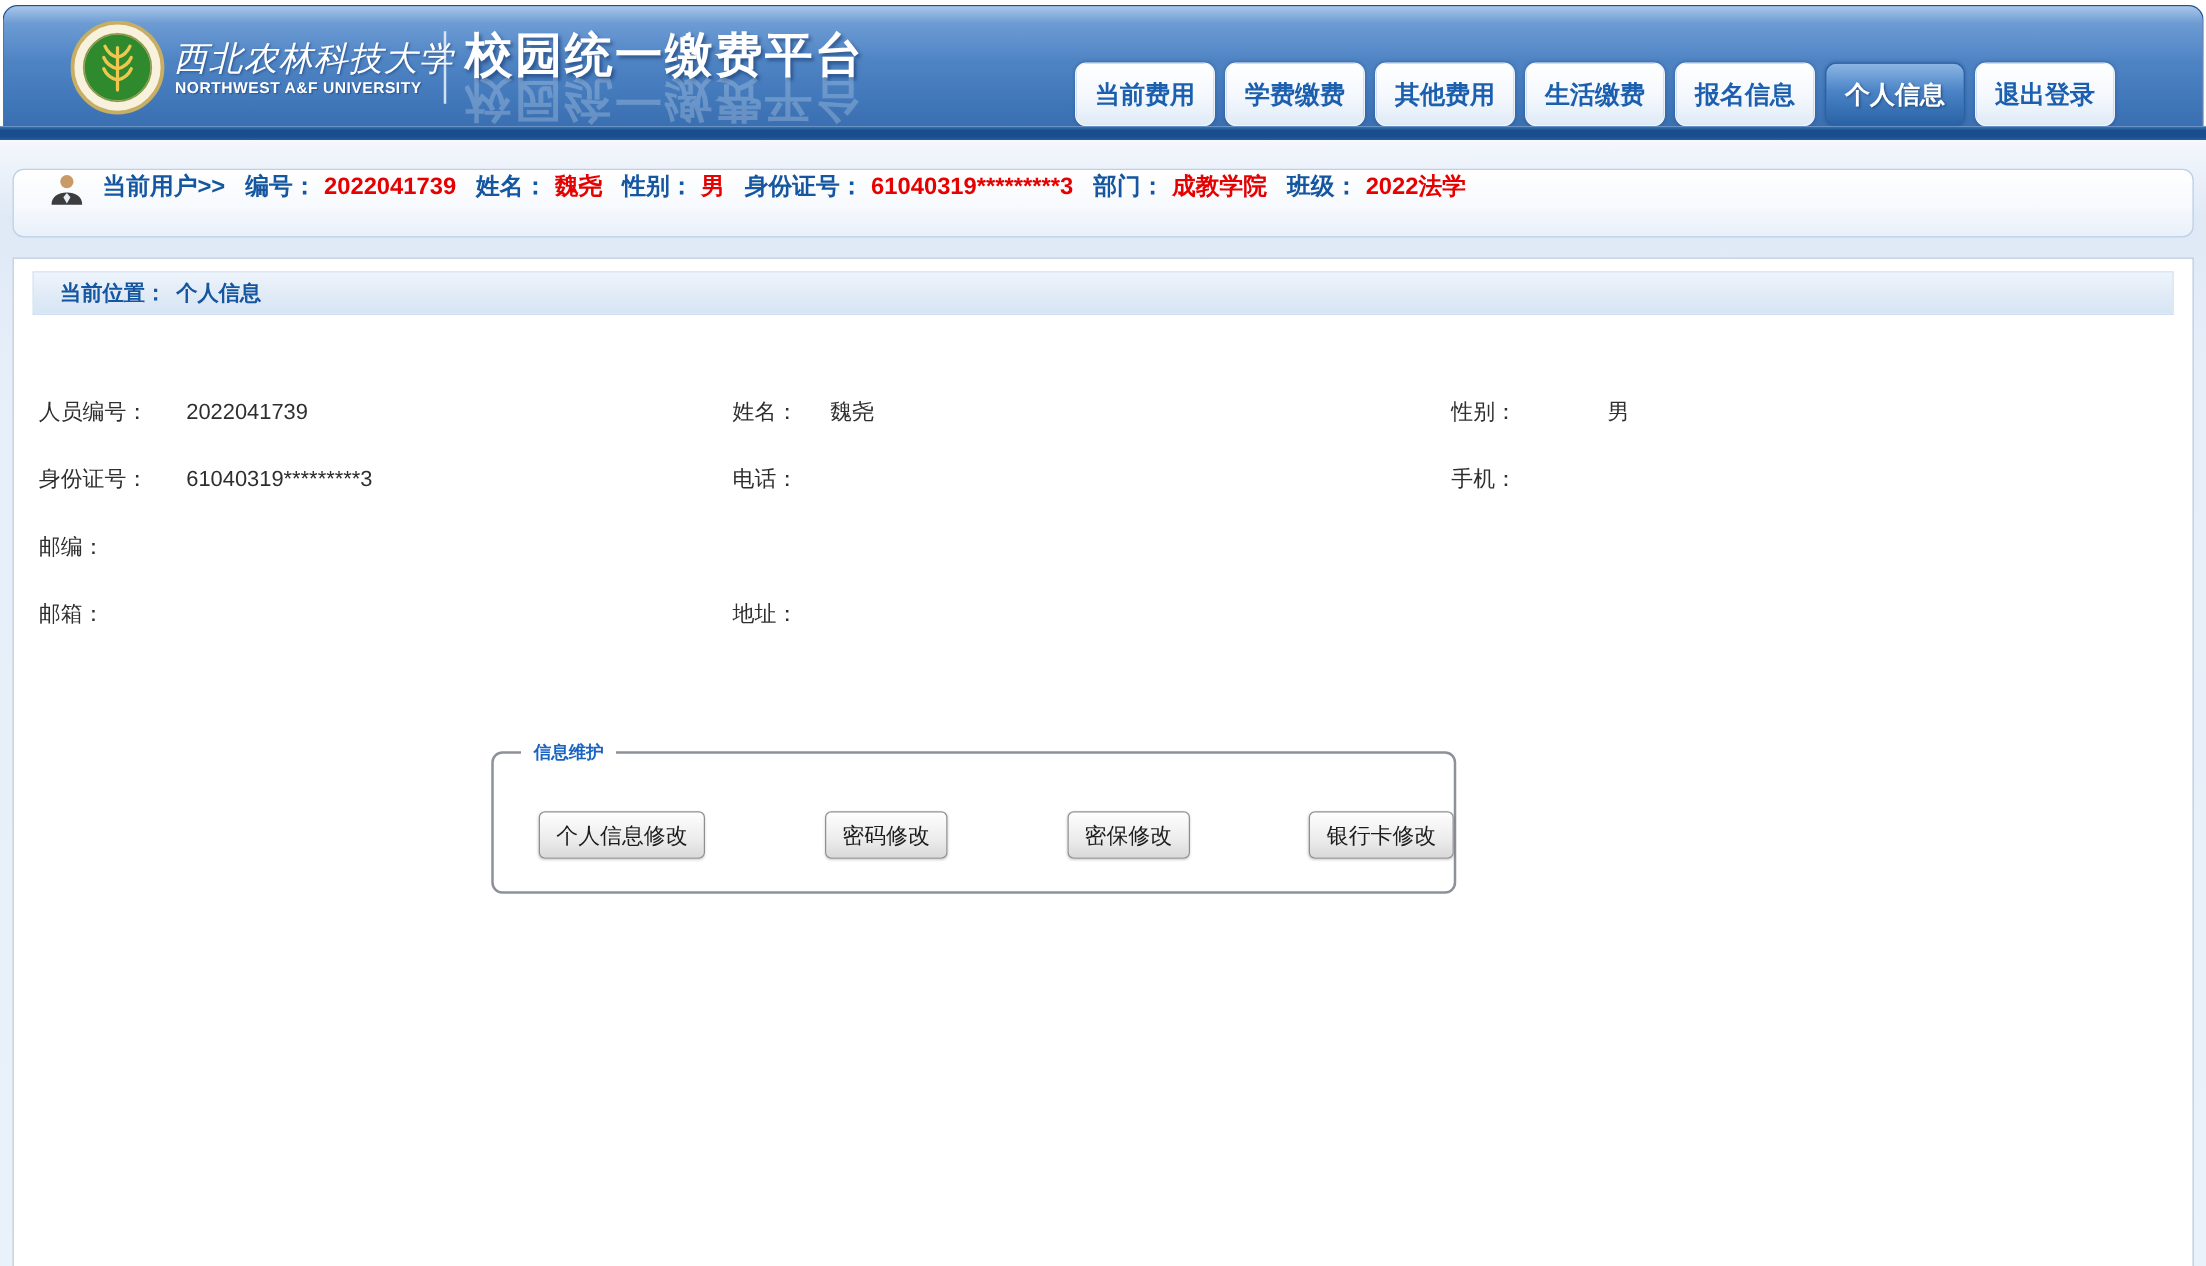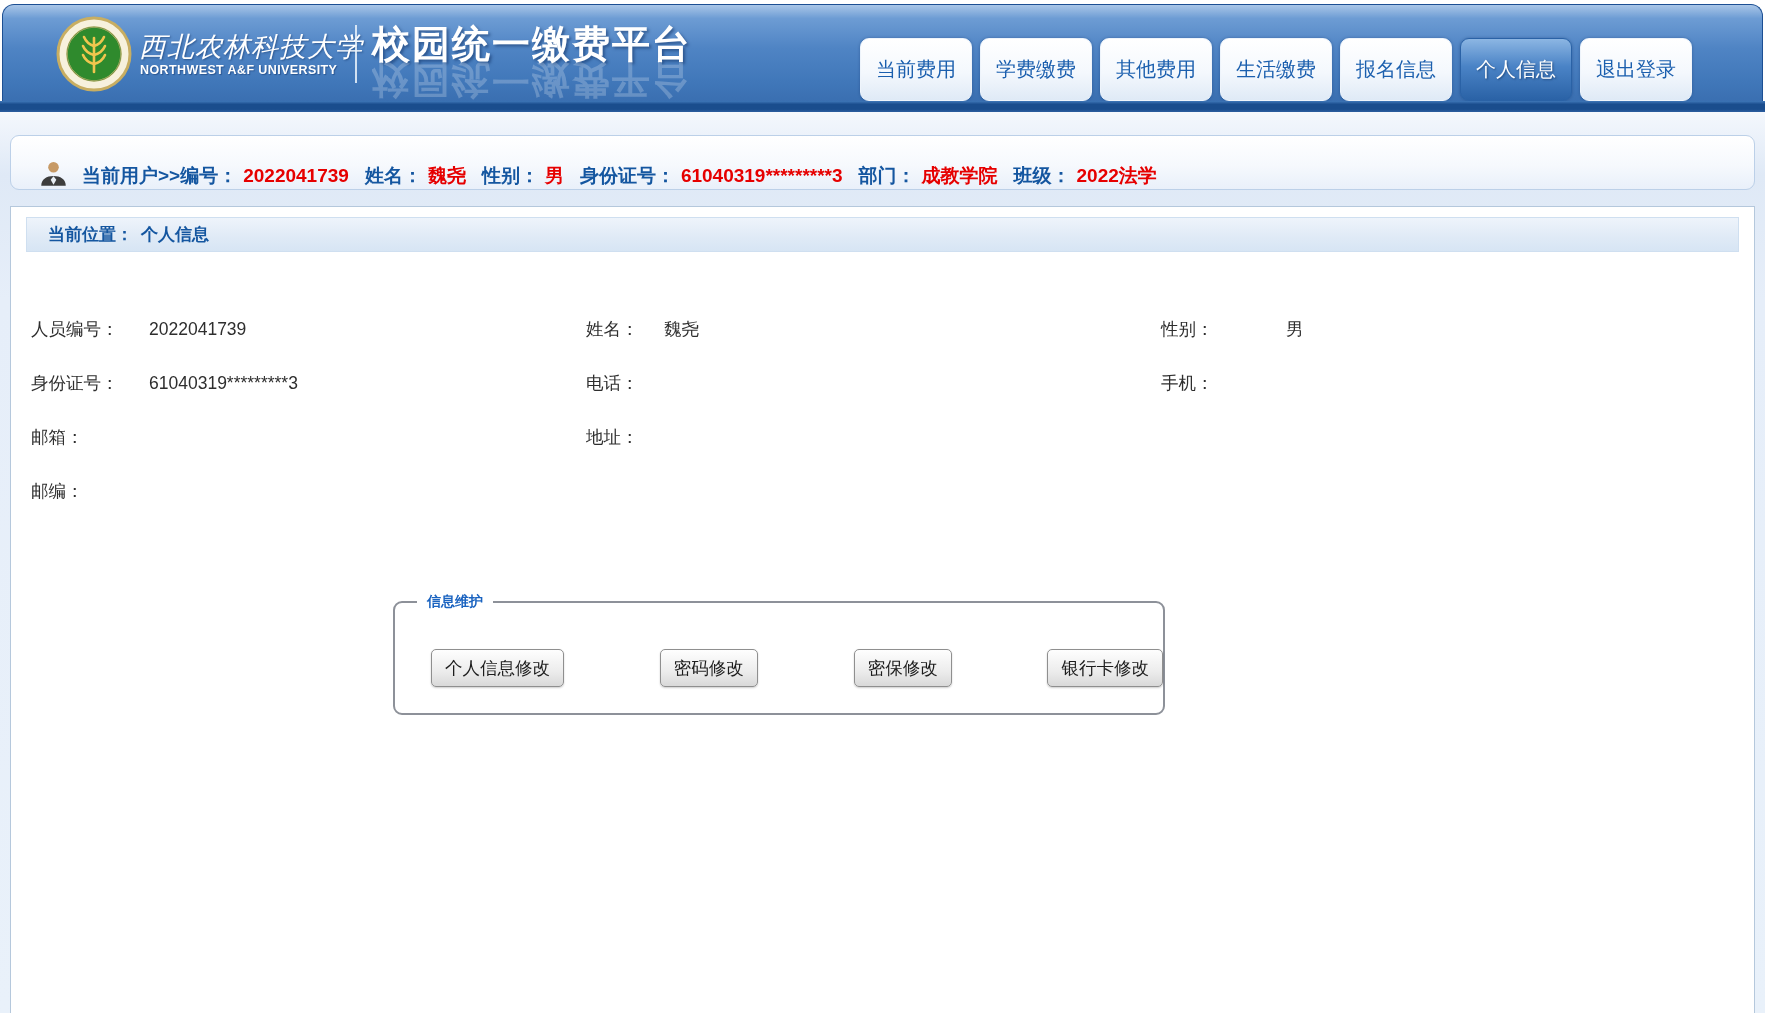--- a/index.html
+++ b/index.html
@@ -36,22 +36,22 @@
     text-shadow:2px 2px 3px rgba(10,40,90,.5); white-space:nowrap;
   }
   .platform-title.reflect{
     top:56px; transform:scaleY(-1); transform-origin:center 22px;
     opacity:.22; text-shadow:none; height:44px; overflow:hidden;
   }
 
   
   .tabs{ position:absolute; right:70px; bottom:0; display:flex; gap:8px; align-items:flex-end; }
   .tab{
-    height:63px; padding:0 15px; display:flex; align-items:center; justify-content:center;
-    font-size:20px; font-weight:normal; color:var(--tab_text,#1b5fae);
+    height:51px; padding:0 15px; display:flex; align-items:center; justify-content:center;
+    font-size:20px; font-weight:bold; color:var(--tab_text,#1b5fae);
     background:linear-gradient(180deg,#ffffff 0%,#f4f8fd 55%,#dfeaf6 100%);
     border-radius:9px; border:1px solid #eef4fb;
     box-shadow:0 0 3px rgba(10,40,90,.35); cursor:pointer; white-space:nowrap;
   }
   .tab.wide{ padding:0 37px; }
   .tab.active{
     color:#fff;
     background:linear-gradient(180deg,#8cb6e3 0%,#4a83c6 45%,#2a62a6 100%);
     border:1px solid #2a62a6;
     text-shadow:1px 1px 2px rgba(0,30,70,.5);
@@ -59,27 +59,27 @@
   .header-strip{
     position:absolute; left:0; top:101px; width:100%; height:11px;
     background:linear-gradient(180deg,#3f77b8 0%,#1a4d8d 30%,#1a4d8d 75%,#2c5e9f 100%);
   }
 
   
   .user-bar{
     position:absolute; left:10px; right:10px; top:135px; height:55px;
     background:linear-gradient(180deg,#ffffff 0%,#f6f9fd 55%,#e9f0fa 100%);
     border:1px solid #bcd0e8; border-radius:9px;
-    display:flex; align-items:flex-end; padding-left:27px;
+    display:flex; align-items:flex-start; padding-left:27px;
     font-size:19px; font-weight:bold;
   }
   .user-icon{ width:31px; height:31px; margin-right:13px; flex:0 0 auto; }
   .ub-prefix{ color:var(--accent_blue,#1456a0); }
   .ub-field{ margin-left:16px; white-space:nowrap; }
-  .ub-field:first-child{ margin-left:0; }
+  .ub-field:first-child{ margin-left:16px; }
   .ub-label{ color:var(--accent_blue,#1456a0); }
   .ub-value{ color:var(--value_red,#e60000); margin-left:6px; }
 
   
   .content-panel{
     position:absolute; left:10px; right:10px; top:206px; height:991px;
     background:#fff; border:1px solid var(--panel_border,#b5c8dc);
   }
   .breadcrumb{
     margin:10px 15px 0 15px; height:35px;
@@ -188,31 +188,31 @@
       </div>
       <div class="p-row">
         <span class="p-label">身份证号：</span>
         <span class="p-value">61040319*********3</span>
         <span class="p-label">电话：</span>
         <span class="p-value"></span>
         <span class="p-label">手机：</span>
         <span class="p-value"></span>
       </div>
       <div class="p-row">
+        <span class="p-label">邮编：</span>
+        <span class="p-value"></span>
+        <span class="p-label"></span>
+        <span class="p-value"></span>
+        <span class="p-label"></span>
+        <span class="p-value"></span>
+      </div>
+      <div class="p-row">
         <span class="p-label">邮箱：</span>
         <span class="p-value"></span>
         <span class="p-label">地址：</span>
-        <span class="p-value"></span>
-        <span class="p-label"></span>
-        <span class="p-value"></span>
-      </div>
-      <div class="p-row">
-        <span class="p-label">邮编：</span>
-        <span class="p-value"></span>
-        <span class="p-label"></span>
         <span class="p-value"></span>
         <span class="p-label"></span>
         <span class="p-value"></span>
       </div>
     </div>
 
   <fieldset class="maintenance">
     <legend>信息维护</legend>
     <div class="btn-row" id="btn-row">
         <button class="mt-btn">个人信息修改</button>

